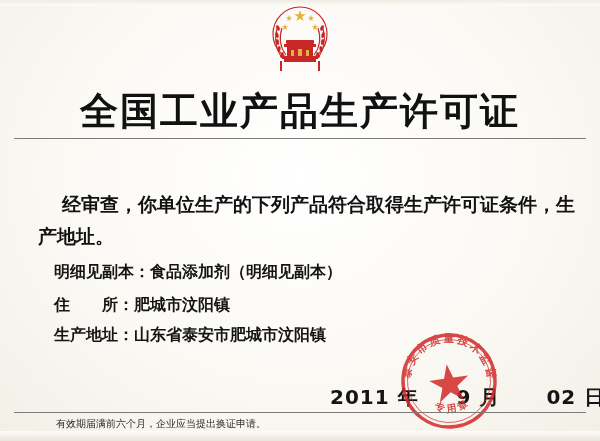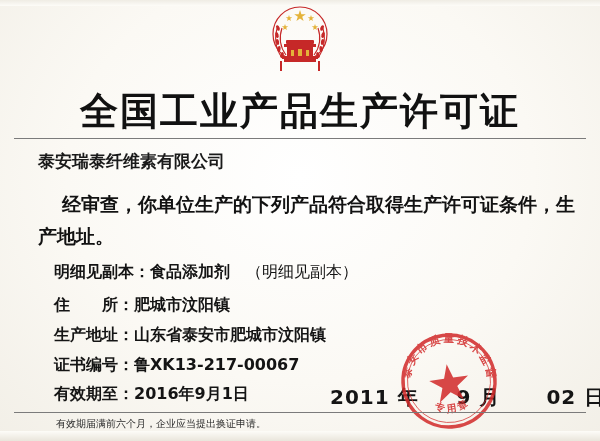--- a/index.html
+++ b/index.html
@@ -100,21 +100,21 @@
     position: absolute;
     left: 54px;
     font-family: "DejaVu Sans", "Liberation Sans", sans-serif;
     font-size: 16px;
     font-weight: bold;
     color: #141414;
     white-space: nowrap;
   }
   .field .label { letter-spacing: 0px; }
   .field .value { font-weight: bold; }
-  .field .note { font-weight: normal; padding-left: 16px; }
+  .field .note { font-weight: bold; }
 
   .f-product { top: 262px; }
   .f-address { top: 295px; }
   .f-site    { top: 325px; }
   .f-certno  { top: 355px; }
   .f-valid   { top: 384px; }
 
   
   .dateline {
     position: absolute;
@@ -212,43 +212,36 @@
         <rect x="8" y="57" width="2" height="10"></rect>
         <rect x="46" y="57" width="2" height="10"></rect>
       </g>
     </svg>
   </div>
 
   <div class="title">全国工业产品生产许可证</div>
 
   <div class="rule top"></div>
 
-  <div class="company">泰安瑞泰纤维素有限公司</div>
 
   <div class="para">经审查，你单位生产的下列产品符合取得生产许可证条件，生产地址。</div>
 
   <div class="field f-product">
     <span class="label">明细见副本：</span><span class="value">食品添加剂</span><span class="note">（明细见副本）</span>
   </div>
 
   <div class="field f-site">
     <span class="label">生产地址：</span><span class="value">山东省泰安市肥城市汶阳镇</span>
   </div>
 
   <div class="field f-address">
     <span class="label">住　　所：</span><span class="value">肥城市汶阳镇</span>
   </div>
 
-  <div class="field f-certno">
-    <span class="label">证书编号：</span><span class="value">鲁XK13-217-00067</span>
-  </div>
-
-  <div class="field f-valid">
-    <span class="label">有效期至：</span><span class="value">2016年9月1日</span>
-  </div>
+
 
   <div class="dateline">
     <span class="dpart">2011</span>
     <span class="dpart">年</span>
     <span class="gap-y"></span>
     <span class="dpart">9</span>
     <span class="dpart">月</span>
     <span class="gap-m"></span>
     <span class="dpart">02</span>
     <span class="dpart">日</span>

